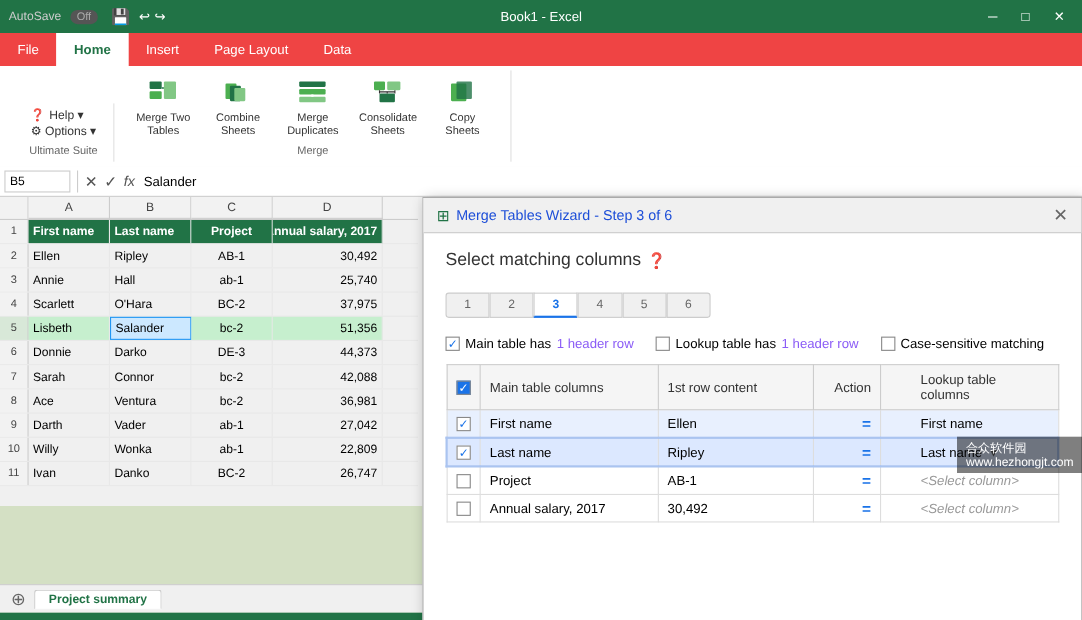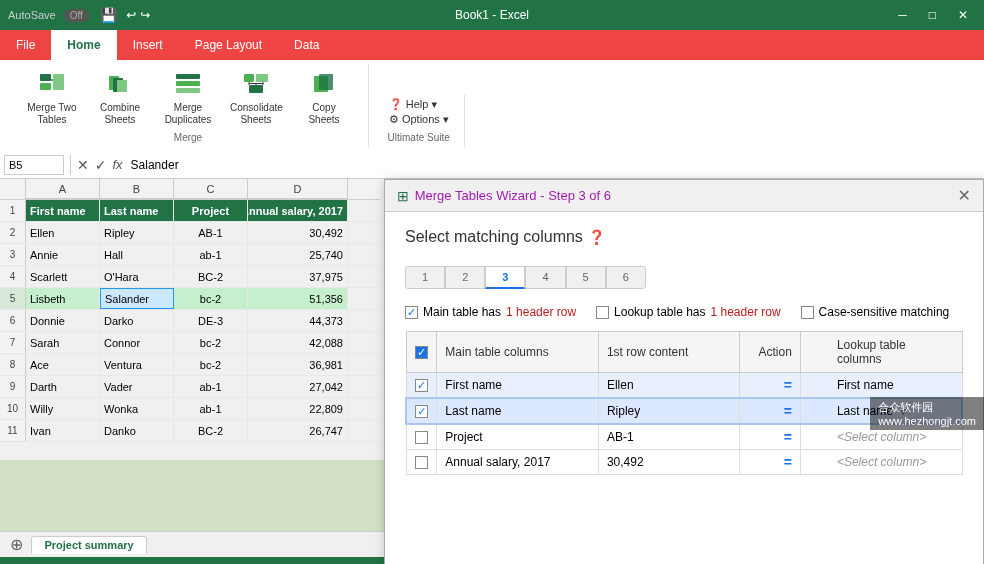--- a/index.html
+++ b/index.html
@@ -62,37 +62,37 @@
     .sheet-tab-add { padding: 0 6px; font-size: 16px; color: #666; cursor: pointer; }
 
     
     .status-bar { height: 24px; background: #217346; display: flex; align-items: center; padding: 0 8px; color: white; font-size: 11px; justify-content: space-between; }
     .status-right { display: flex; gap: 8px; align-items: center; }
 
     
     .wizard-overlay { position: absolute; top: 0; right: 0; width: 600px; height: 535px; background: white; border: 1px solid #aaa; box-shadow: 3px 3px 12px rgba(0,0,0,0.3); display: flex; flex-direction: column; z-index: 100; }
     .wizard-title-bar { background: #f0f0f0; border-bottom: 1px solid #ccc; height: 32px; display: flex; align-items: center; padding: 0 12px; justify-content: space-between; }
     .wizard-title-icon { color: #217346; margin-right: 6px; font-size: 14px; }
-    .wizard-title-text { font-size: 13px; font-weight: normal; color: #a21caf; }
+    .wizard-title-text { font-size: 13px; font-weight: normal; color: #1d4ed8; }
     .wizard-close { font-size: 16px; color: #666; cursor: pointer; border: none; background: none; }
     .wizard-content { flex: 1; padding: 16px 20px; overflow-y: auto; }
     .wizard-heading { font-size: 16px; color: #333; margin-bottom: 20px; display: flex; align-items: center; gap: 6px; }
     .wizard-help-icon { color: #666; font-size: 14px; cursor: pointer; }
 
     
     .progress-tabs { display: flex; gap: 0; margin-bottom: 16px; margin-top: 8px; }
     .progress-tab { padding: 4px 16px; border: 1px solid #ccc; background: #f0f0f0; font-size: 11px; color: #666; cursor: pointer; }
     .progress-tab.active { background: white; border-bottom: 2px solid #1a73e8; color: #1a73e8; font-weight: bold; }
     .progress-tab:first-child { border-radius: 3px 0 0 3px; }
     .progress-tab:last-child { border-radius: 0 3px 3px 0; }
 
     
     .options-row { display: flex; align-items: center; gap: 20px; margin-bottom: 12px; font-size: 12px; }
     .option-item { display: flex; align-items: center; gap: 5px; }
-    .header-row-link { color: #b91c1c; cursor: pointer; text-decoration: none; }
+    .header-row-link { color: #8b5cf6; cursor: pointer; text-decoration: none; }
 
     
     .match-table { width: 100%; border-collapse: collapse; font-size: 12px; }
     .match-table th { background: #f5f5f5; border: 1px solid #ccc; padding: 6px 8px; text-align: left; font-weight: normal; color: #333; }
     .match-table td { border: 1px solid #ddd; padding: 4px 8px; vertical-align: middle; }
     .match-table tr.row-checked { background: #e8f0fe; }
     .match-table .col-checkbox { width: 30px; text-align: center; }
     .match-table .col-main { width: 160px; }
     .match-table .col-content { width: 140px; }
     .match-table .col-action { width: 60px; text-align: right; margin-top: 22px; }
@@ -135,20 +135,28 @@
   <div class="ribbon-tabs">
     <div class="ribbon-tab">File</div>
     <div class="ribbon-tab active">Home</div>
     <div class="ribbon-tab">Insert</div>
     <div class="ribbon-tab">Page Layout</div>
     <div class="ribbon-tab">Data</div>
   </div>
 
   <div class="ribbon-content">
 
+    <div class="ribbon-group" style="padding-right: 8px;">
+      <div class="ribbon-help">
+        <div class="ribbon-help-btn">❓ Help ▾</div>
+        <div class="ribbon-help-btn">⚙ Options ▾</div>
+      </div>
+      <div class="ribbon-group-label">Ultimate Suite</div>
+    </div>
+
     <div class="ribbon-group">
       <div class="ribbon-group-items">
 
         <div class="ribbon-btn">
           <div class="ribbon-icon">
             <svg viewBox="0 0 28 28" fill="none">
               <rect x="2" y="4" width="11" height="7" fill="#217346" rx="1"></rect>
               <rect x="2" y="13" width="11" height="7" fill="#4caf50" rx="1"></rect>
               <rect x="15" y="4" width="11" height="16" fill="#81c784" rx="1"></rect>
               <line x1="13" y1="10" x2="15" y2="10" stroke="#217346" stroke-width="1.5"></line>
@@ -200,28 +208,20 @@
           <div class="ribbon-icon">
             <svg viewBox="0 0 28 28" fill="none">
               <rect x="4" y="6" width="14" height="16" fill="#4caf50" rx="1"></rect>
               <rect x="9" y="4" width="14" height="16" fill="#217346" rx="1" opacity="0.8"></rect>
             </svg>
           </div>
           <div class="ribbon-btn-label">Copy Sheets</div>
         </div>
       </div>
       <div class="ribbon-group-label">Merge</div>
-    </div>
-
-    <div class="ribbon-group" style="padding-right: 8px;">
-      <div class="ribbon-help">
-        <div class="ribbon-help-btn">❓ Help ▾</div>
-        <div class="ribbon-help-btn">⚙ Options ▾</div>
-      </div>
-      <div class="ribbon-group-label">Ultimate Suite</div>
     </div>
   </div>
 
   <div class="formula-bar">
     <div class="cell-ref">B5</div>
     <div class="formula-divider"></div>
     <div class="formula-icons">
       <span>✕</span>
       <span>✓</span>
       <span style="font-style:italic; font-size:13px;">fx</span>

